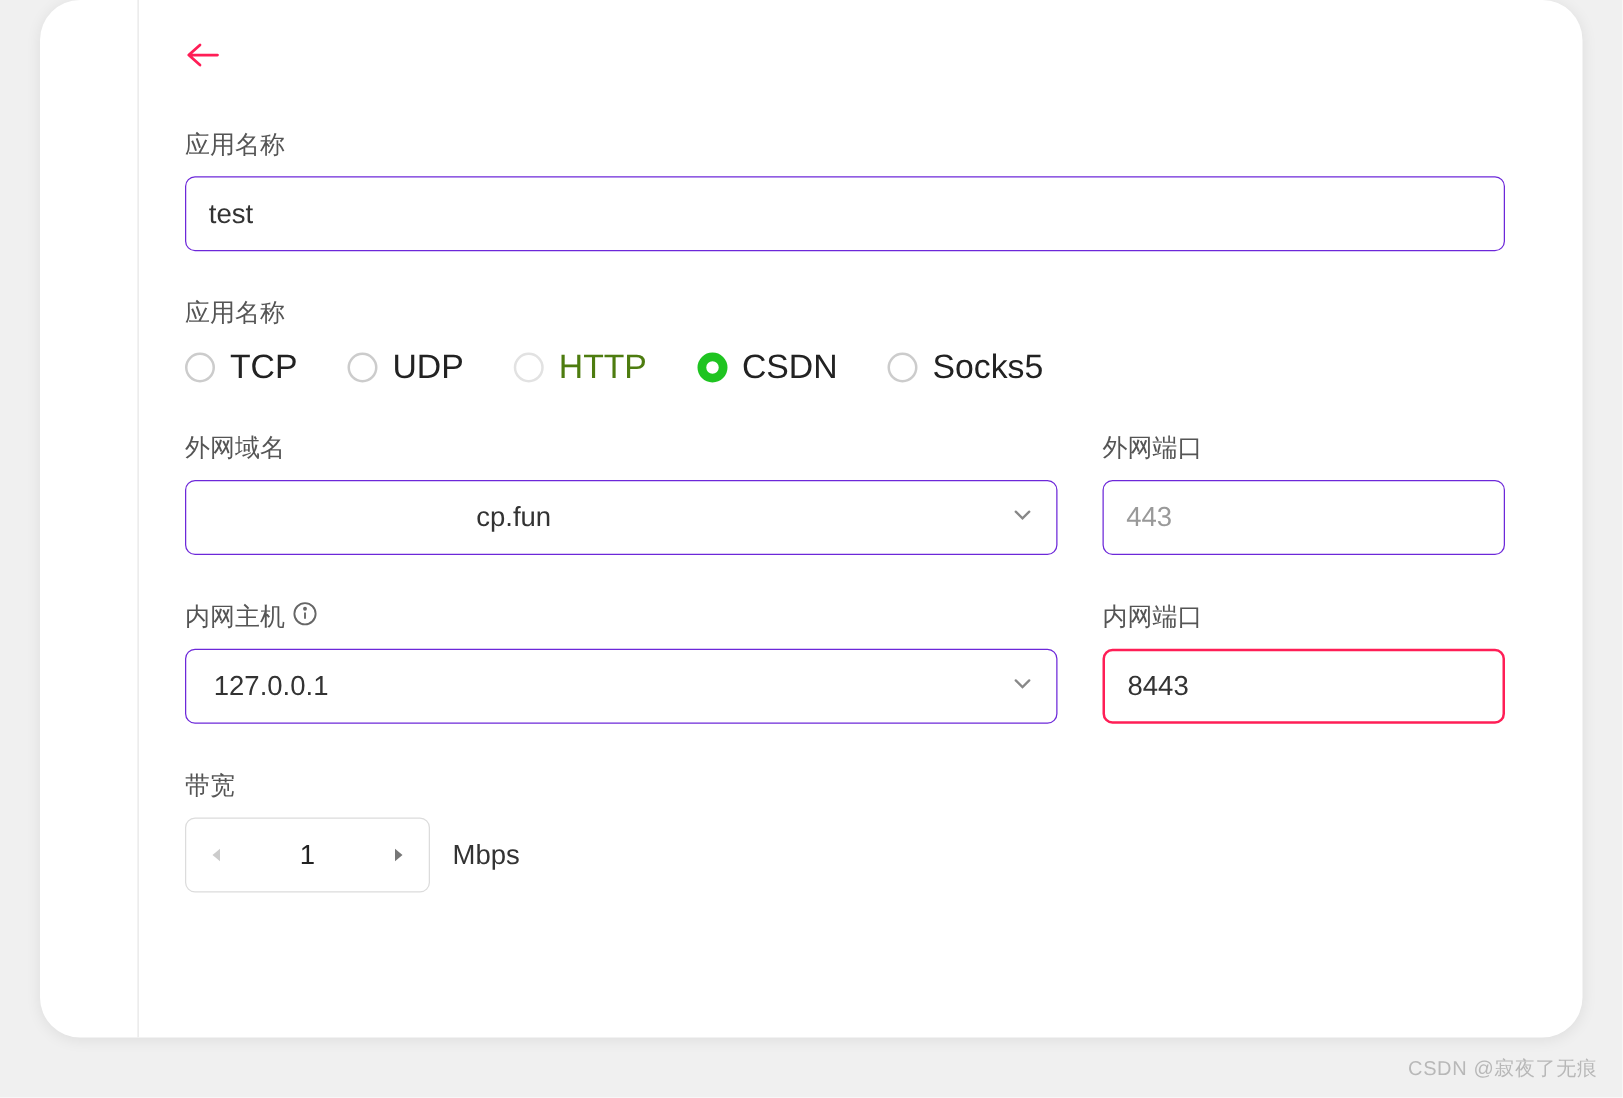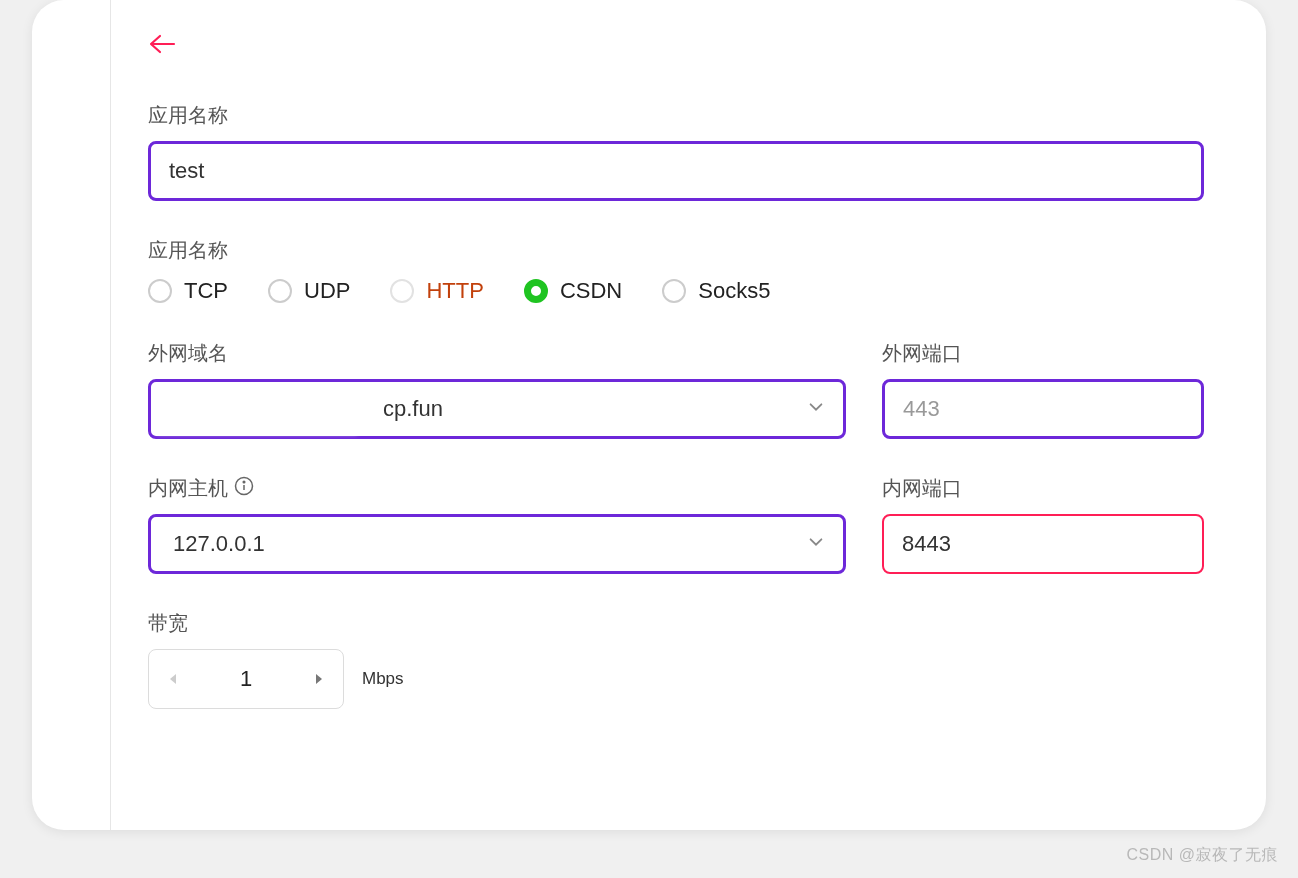--- a/index.html
+++ b/index.html
@@ -44,21 +44,21 @@
       font-size: 20px;
       color: #555;
       margin-bottom: 12px;
       display: flex;
       align-items: center;
       gap: 6px;
     }
     .input, .select {
       width: 100%;
       height: 60px;
-      border: 3px solid #6d28d9;
+      border: 1px solid #6d28d9;
       border-radius: 8px;
       padding: 0 18px;
       font-size: 22px;
       color: #333;
       background: #fff;
       display: flex;
       align-items: center;
       position: relative;
     }
     .input.focused { border: 2px solid #ff1e56; }
@@ -75,40 +75,40 @@
     .col-domain { flex: 1; }
     .col-port { width: 322px; margin-left: 36px; }
     .radio-group { display: flex; gap: 40px; align-items: center; margin-top: 14px; }
     .radio-item { display: flex; align-items: center; gap: 12px; cursor: pointer; }
     .radio-circle {
       width: 24px; height: 24px; border-radius: 50%;
       border: 2px solid #ccc; display: inline-block; position: relative;
     }
     .radio-item.selected .radio-circle { border: 7px solid #1fc421; }
     .radio-item.disabled .radio-circle { border-color: #e2e2e2; }
-    .radio-label { font-size: 22px; color: #222; }
-    .radio-item.disabled .radio-label { color: #c2410c; }
+    .radio-label { font-size: 27px; color: #222; }
+    .radio-item.disabled .radio-label { color: #4d7c0f; }
     .info-icon svg { width: 20px; height: 20px; }
     .stepper {
       display: inline-flex;
       align-items: center;
       border: 1px solid #dcdcdc;
       border-radius: 8px;
       height: 60px;
       overflow: hidden;
     }
     .stepper-btn {
       width: 48px; height: 60px; display: flex; align-items: center; justify-content: center;
       cursor: pointer;
     }
     .stepper-btn svg { width: 12px; height: 14px; }
     .stepper-val {
       width: 98px; text-align: center; font-size: 22px; color: #222;
     }
-    .unit { font-size: 17px; color: #333; margin-left: 18px; }
+    .unit { font-size: 22px; color: #333; margin-left: 18px; }
     .bandwidth-row { display: flex; align-items: center; }
     .watermark {
       position: absolute;
       right: 20px;
       bottom: 12px;
       font-size: 16px;
       color: #b8b8b8;
       letter-spacing: 0.5px;
     }
     .redact {

